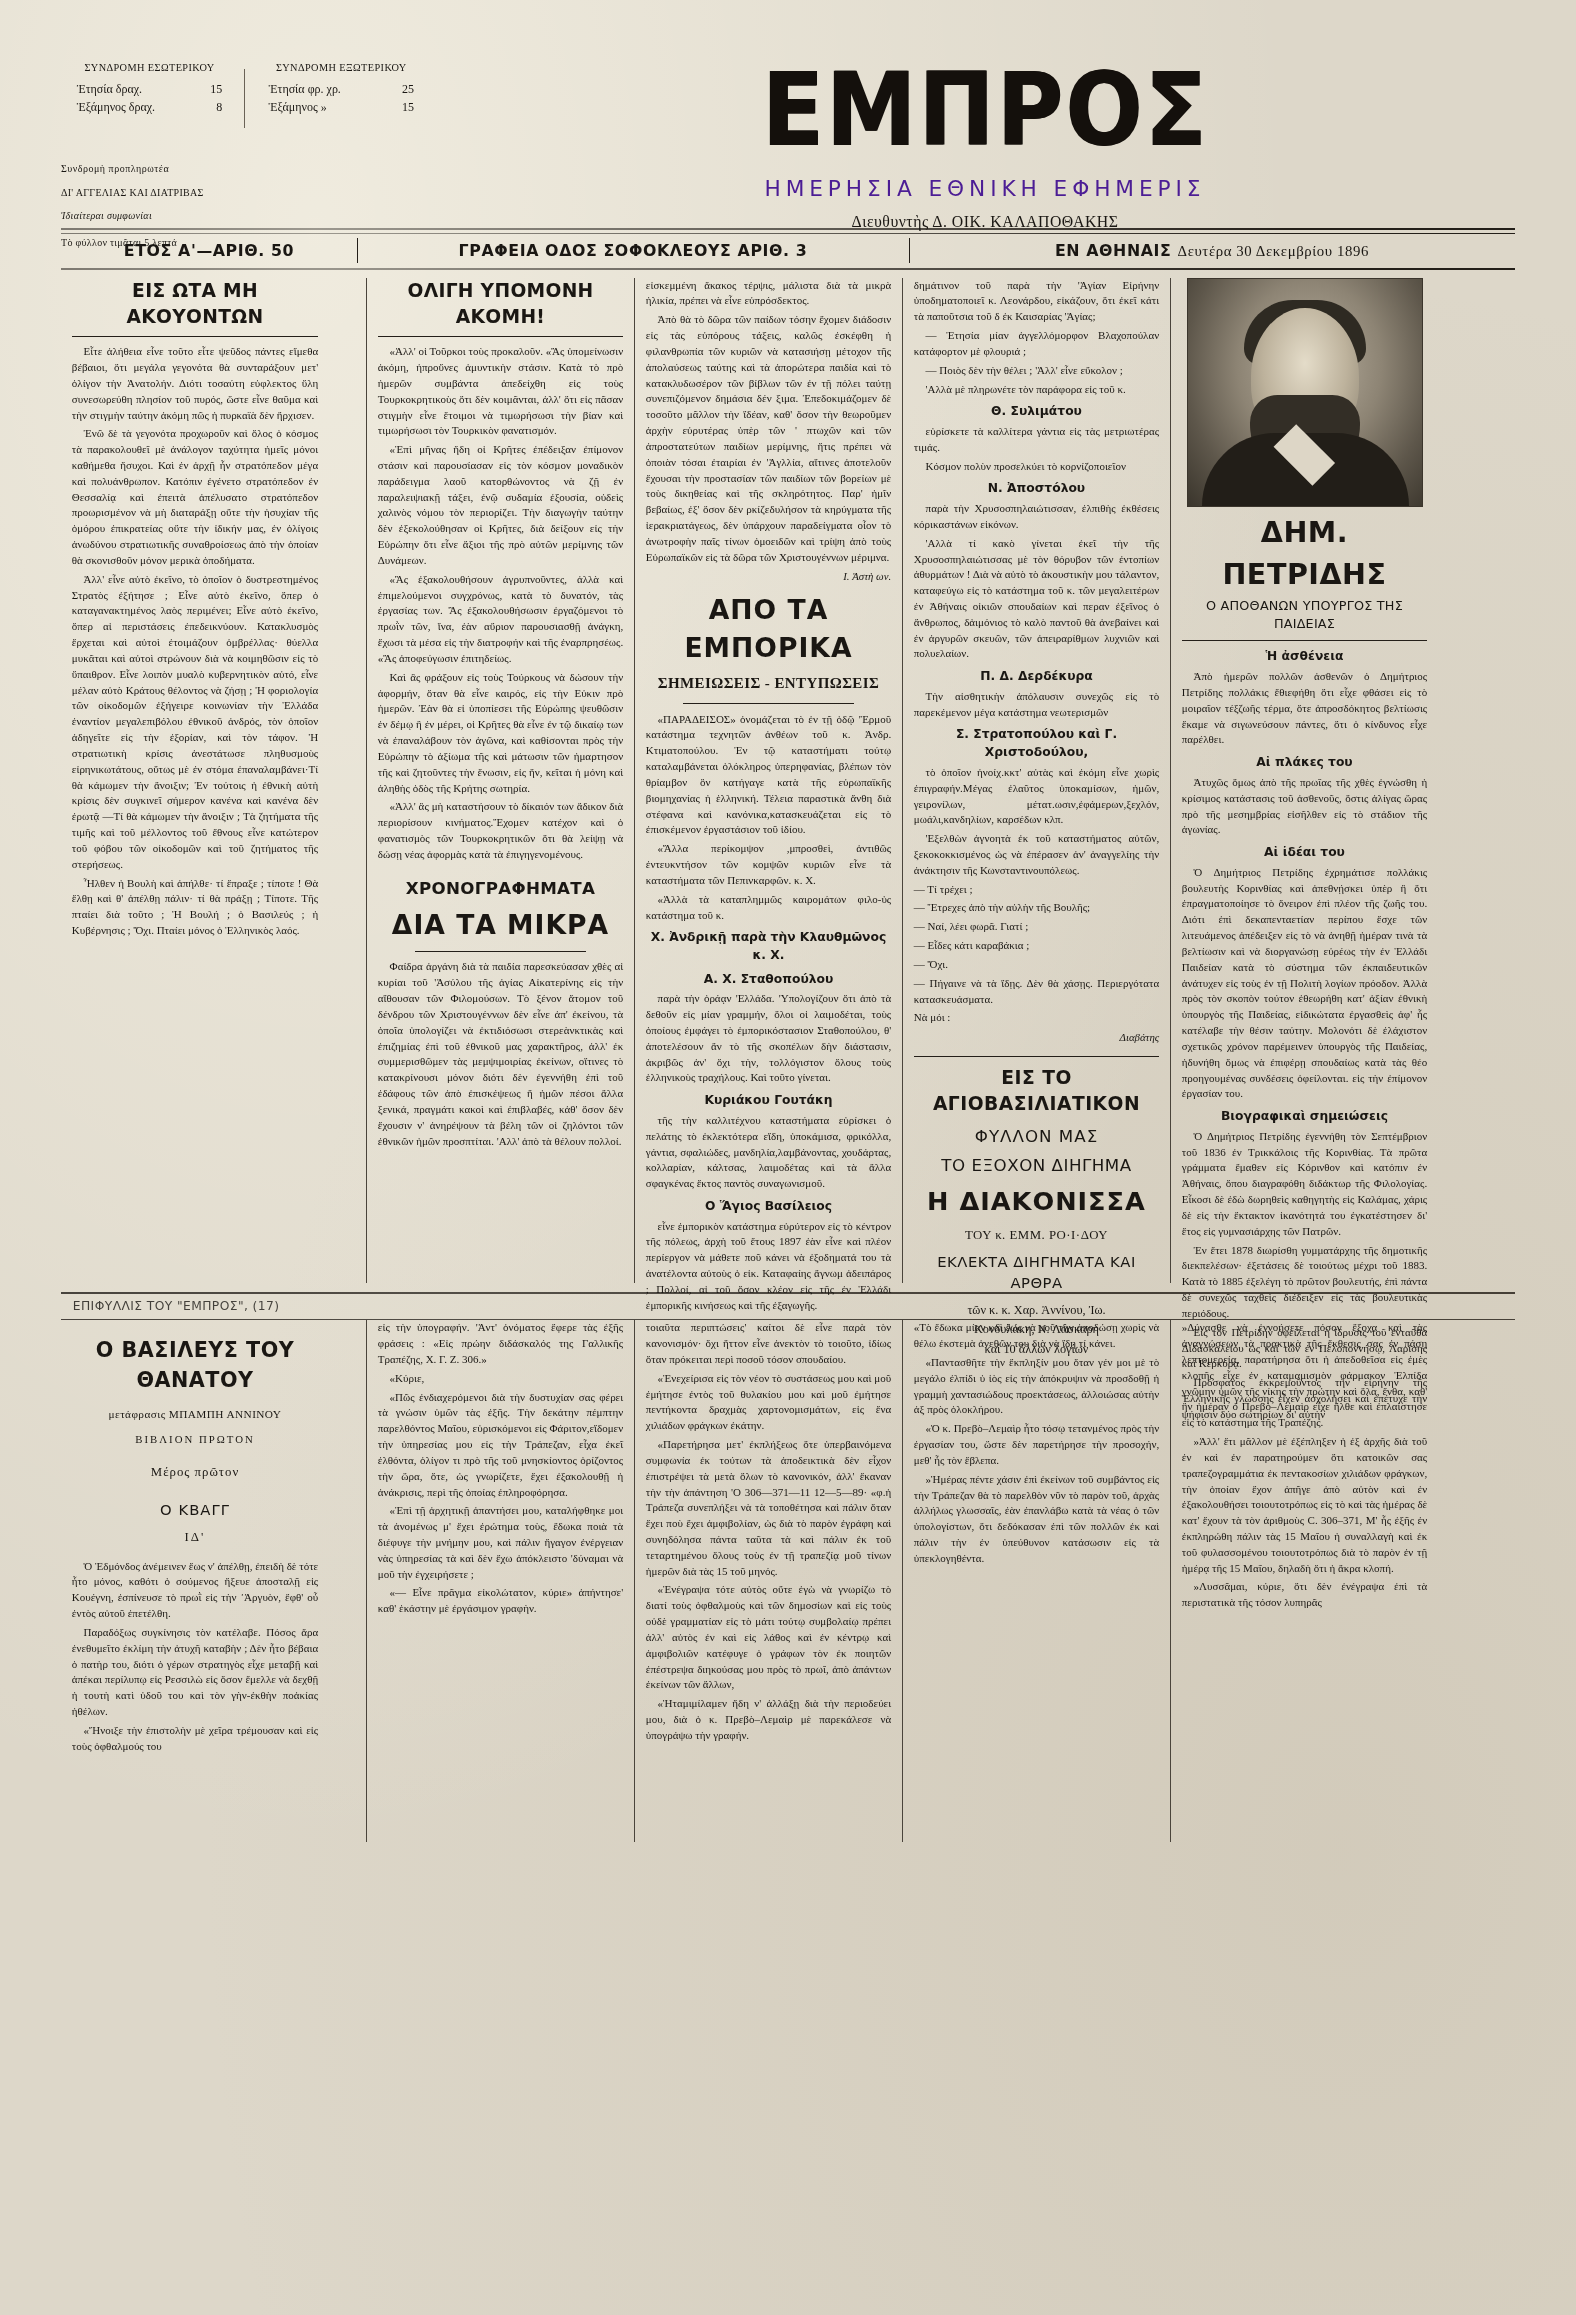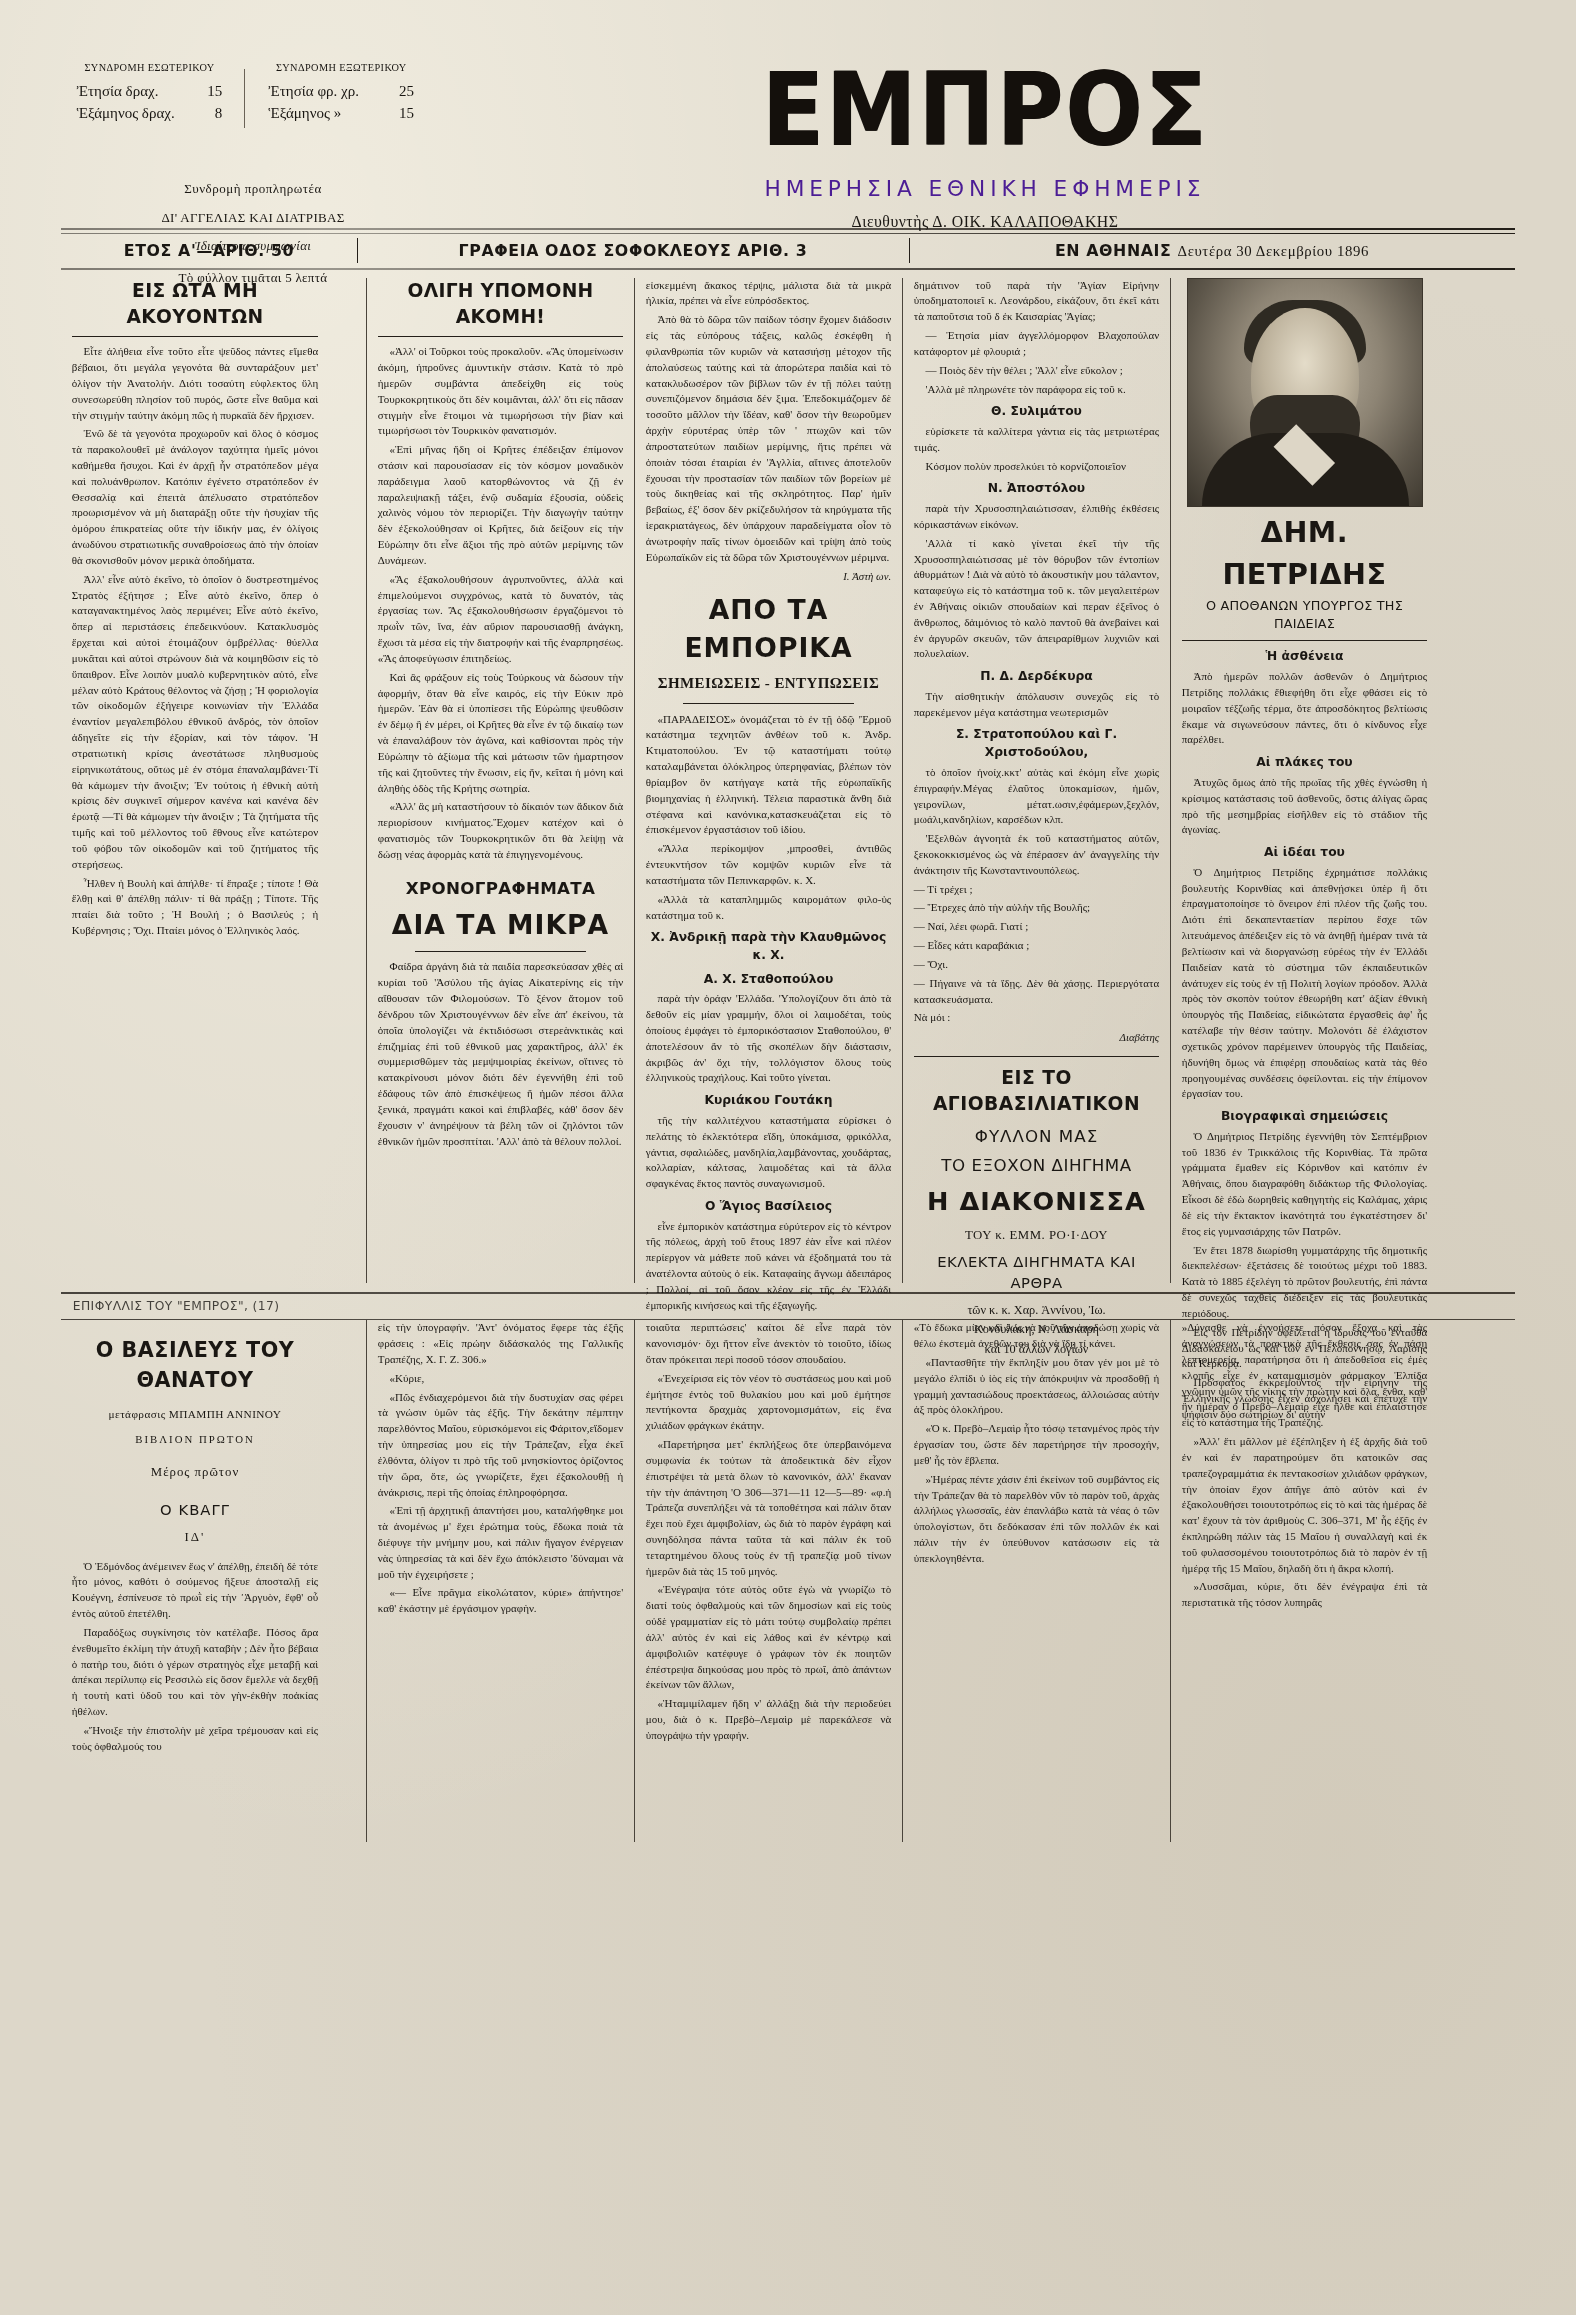--- a/index.html
+++ b/index.html
@@ -48,35 +48,34 @@
   }
   .sub-box .sb-title {
     font-size: 10.3px;
     letter-spacing: 0.4px;
     margin-bottom: 3.9px;
   }
   .sub-box .sb-row {
     display: flex;
     justify-content: space-between;
     padding: 0 15.8px;
-    font-size: 15px;
+    font-size: 12px;
     line-height: 1.5;
   }
   .sub-divider {
     width: 2px;
     align-self: stretch;
     margin: 11.8px 5.9px 29.6px 5.9px;
     border-left: 1px solid #6a6256;
     height: 59px;
   }
   .sub-extra {
-    text-align: center;
-    font-size: 13px;
+    font-size: 10px;
     line-height: 1.7;
-    margin-top: 21px;
+    margin-top: 3px;
   }
   .sub-extra .se1 { letter-spacing: 0.5px; }
   .sub-extra .se2 { margin-top: 6.9px; letter-spacing: 0.3px; }
   .sub-extra .se3 { margin-top: 5.9px; font-style: italic; letter-spacing: 0.3px;}
   .sub-extra .se4 { margin-top: 9.9px; letter-spacing: 0.3px;}
 
   .title-wrap {
     flex: 1;
     text-align: center;
     position: relative;

